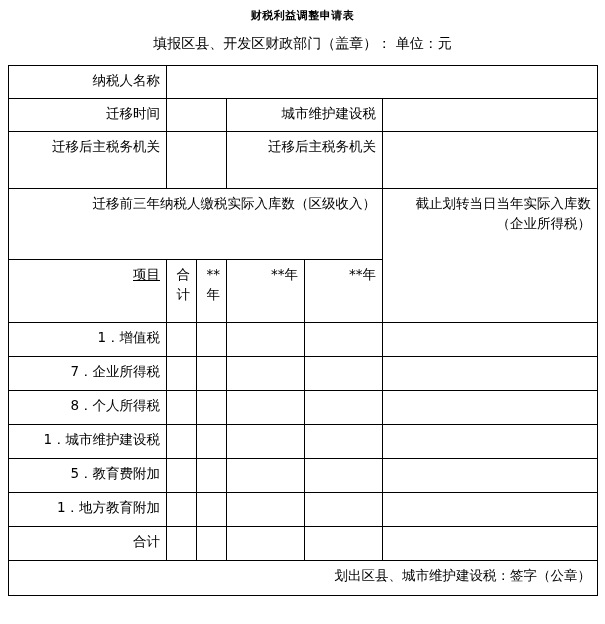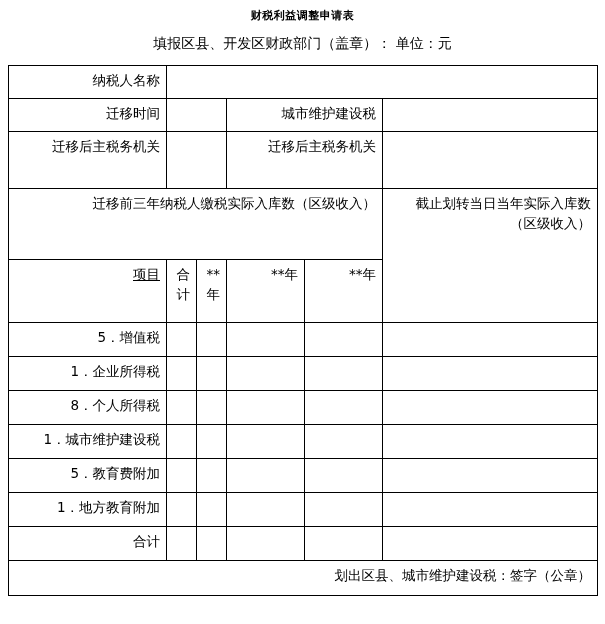--- a/index.html
+++ b/index.html
@@ -110,40 +110,40 @@
         <td class="blank"></td>
       </tr>
       <tr class="tall">
         <td class="cell-label">迁移后主税务机关</td>
         <td class="blank" colspan="2"></td>
         <td class="cell-label" colspan="2">迁移后主税务机关</td>
         <td class="blank"></td>
       </tr>
       <tr>
         <td class="merge-title" colspan="5" style="height:60px;">迁移前三年纳税人缴税实际入库数（区级收入）</td>
-        <td rowspan="2" class="merge-title">截止划转当日当年实际入库数（区级收入）</td>
+        <td rowspan="2" class="merge-title">截止划转当日当年实际入库数（企业所得税）</td>
       </tr>
       <tr>
         <td style="height:52px;text-decoration:underline;" class="vcenter">项目</td>
         <td class="vcenter small-head">合计</td>
         <td class="vcenter small-head">**年</td>
         <td class="vcenter small-head">**年</td>
         <td class="vcenter small-head">**年</td>
       </tr>
 
       <tr class="row-item">
-        <td>5．增值税</td>
+        <td>1．增值税</td>
         <td class="blank"></td>
         <td class="blank"></td>
         <td class="blank"></td>
         <td class="blank"></td>
         <td class="blank"></td>
       </tr>
       <tr class="row-item">
-        <td>1．企业所得税</td>
+        <td>7．企业所得税</td>
         <td class="blank"></td>
         <td class="blank"></td>
         <td class="blank"></td>
         <td class="blank"></td>
         <td class="blank"></td>
       </tr>
       <tr class="row-item">
         <td>8．个人所得税</td>
         <td class="blank"></td>
         <td class="blank"></td>

